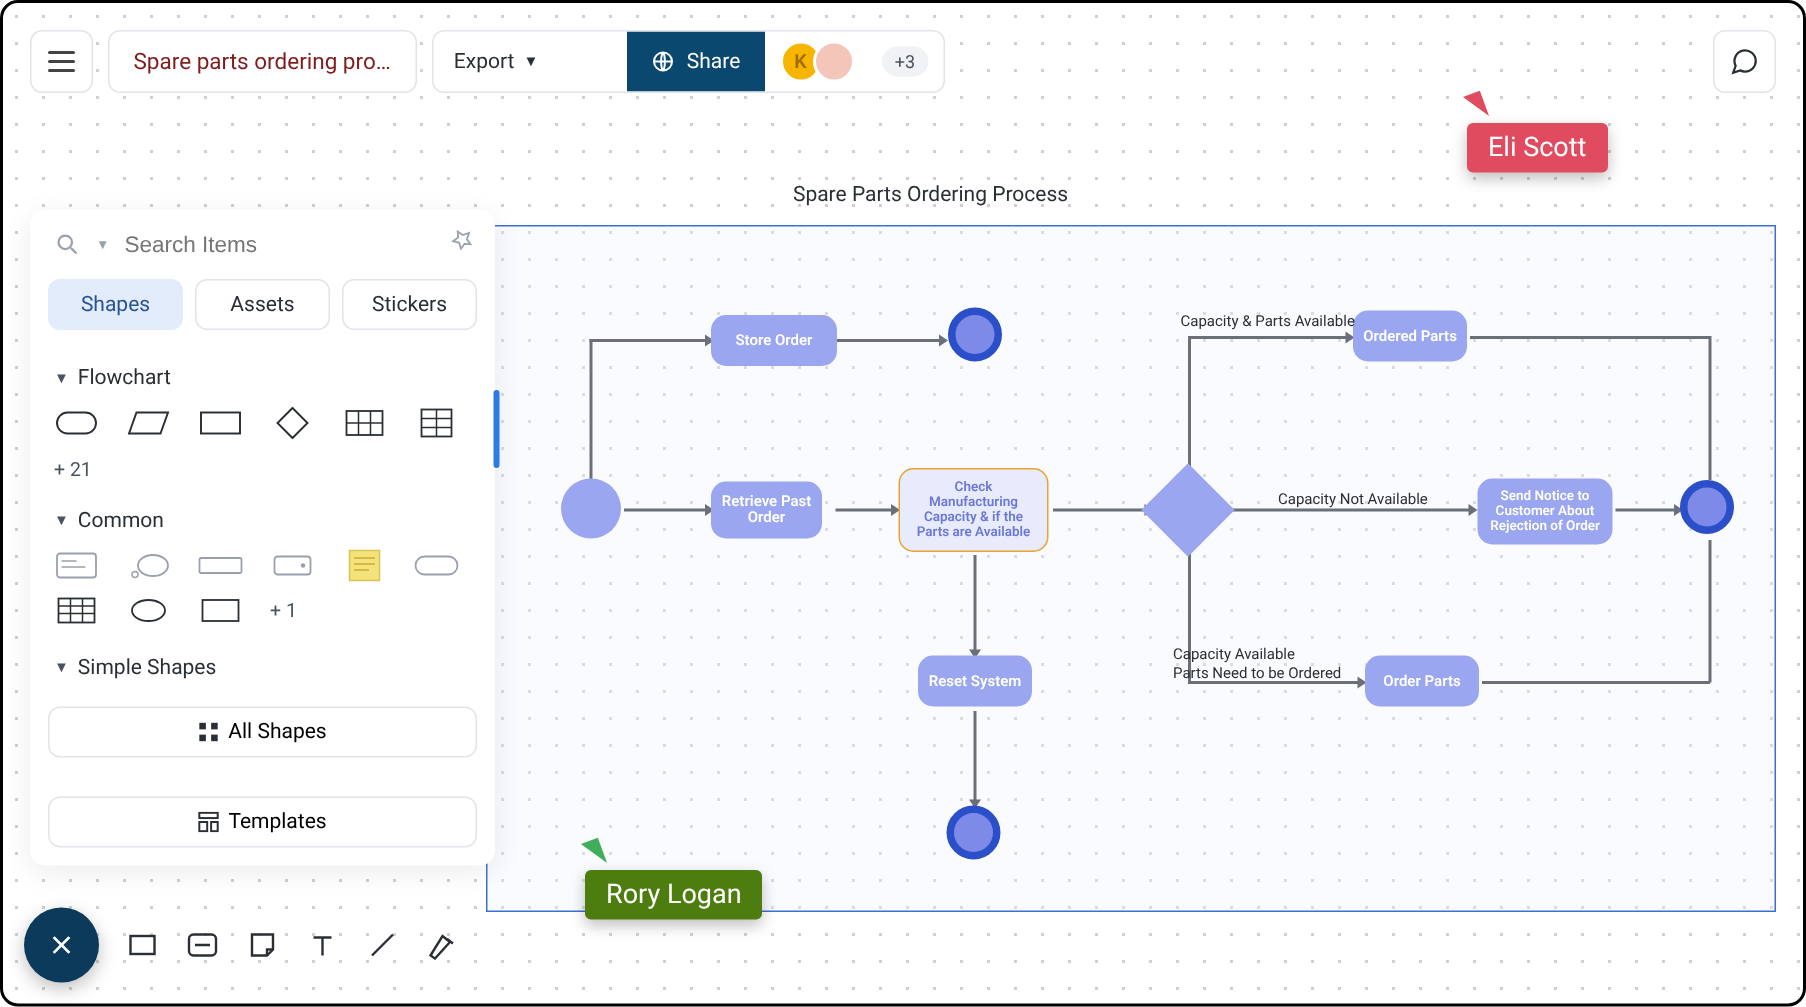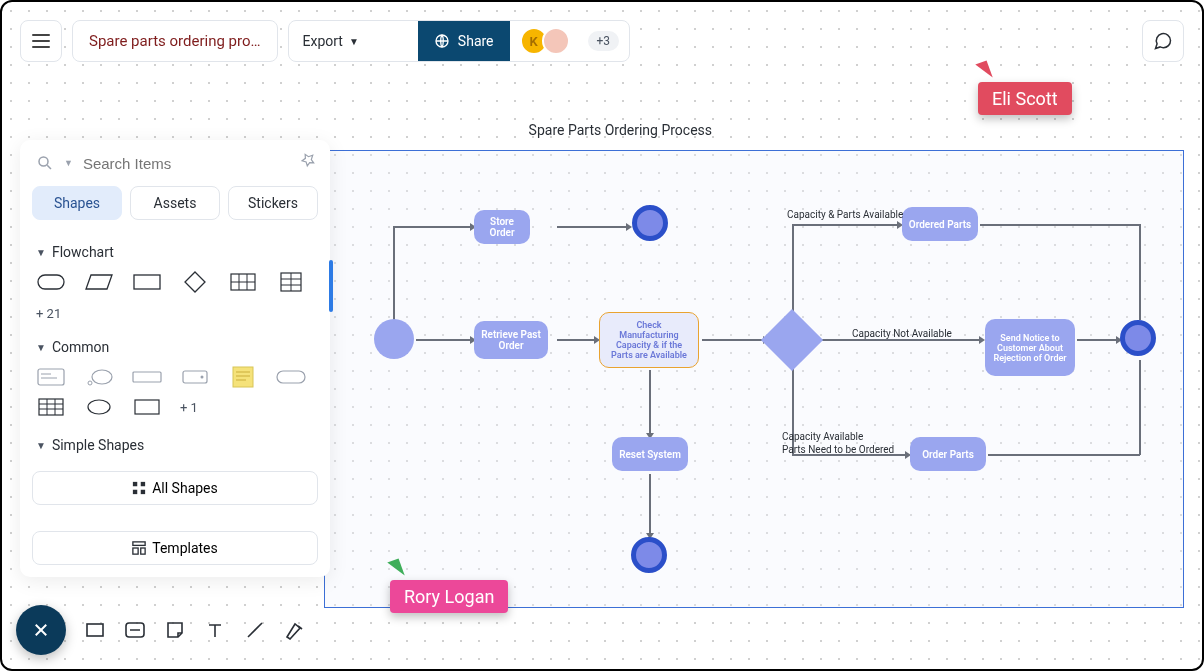--- a/index.html
+++ b/index.html
@@ -238,21 +238,21 @@
 .collab-tag {
   padding:6px 14px;
   color:#fff;
   font-size:18px;
   border-radius:4px;
   box-shadow:0 4px 10px rgba(0,0,0,0.25);
   margin-top:2px;
   white-space:nowrap;
 }
 .collab-cursor.red .collab-tag { background:#e14b5f;}
-.collab-cursor.green .collab-tag { background:#ec4899;}
+.collab-cursor.green .collab-tag { background:#4d7c0f;}
 
 svg { display:block; }
 </style>
 </head>
 <body>
 
 <div class="canvas-bg"></div>
 
 <div class="topbar">
   <div class="icon-btn">
@@ -287,35 +287,35 @@
   <svg width="20" height="20" viewBox="0 0 24 24" fill="none" stroke="#2a2f36" stroke-width="1.8">
       <path d="M21 11.5a8.38 8.38 0 01-8.5 8.5 8.5 8.5 0 01-4-.9L3 21l1.9-5.6A8.5 8.5 0 1121 11.5z"></path>
     </svg>
 </div>
 
 <div class="diagram-title">Spare Parts Ordering Process</div>
 <div class="process-box"></div>
 
 <div class="start-circle" style="top:317px;left:372px;"></div>
 
-<div class="node" style="top:208px;left:472px;width:56px;height:34px;">Store Order</div>
+<div class="node" style="top:208px;left:472px;width:84px;height:34px;">Store Order</div>
 <div class="end-circle" style="top:203px;left:630px;"></div>
 
 <div class="node" style="top:319px;left:472px;width:74px;height:38px;">Retrieve Past Order</div>
 
 <div class="node selected" style="top:310px;left:597px;width:100px;height:56px;font-size:9px;">Check Manufacturing Capacity &amp; if the Parts are Available</div>
 
 <div class="node" style="top:435px;left:610px;width:76px;height:34px;">Reset System</div>
 <div class="end-circle" style="top:535px;left:629px;"></div>
 
 <div class="diamond" style="top:316px;left:768px;"></div>
 
 <div class="node" style="top:205px;left:900px;width:76px;height:34px;">Ordered Parts</div>
 
-<div class="node" style="top:317px;left:983px;width:90px;height:57px;font-size:9px;">Send Notice to Customer About Rejection of Order</div>
+<div class="node" style="top:317px;left:983px;width:90px;height:44px;font-size:9px;">Send Notice to Customer About Rejection of Order</div>
 <div class="end-circle" style="top:318px;left:1118px;"></div>
 
 <div class="node" style="top:435px;left:908px;width:76px;height:34px;">Order Parts</div>
 
 <div class="flow-label" style="top:207px;left:785px;">Capacity &amp; Parts Available</div>
 <div class="flow-label" style="top:326px;left:850px;">Capacity Not Available</div>
 <div class="flow-label" style="top:428px;left:780px;white-space:pre-line;line-height:1.3;">Capacity Available
 Parts Need to be Ordered</div>
 
 <div class="conn-v" style="top:224px;left:391px;height:94px;"></div>

